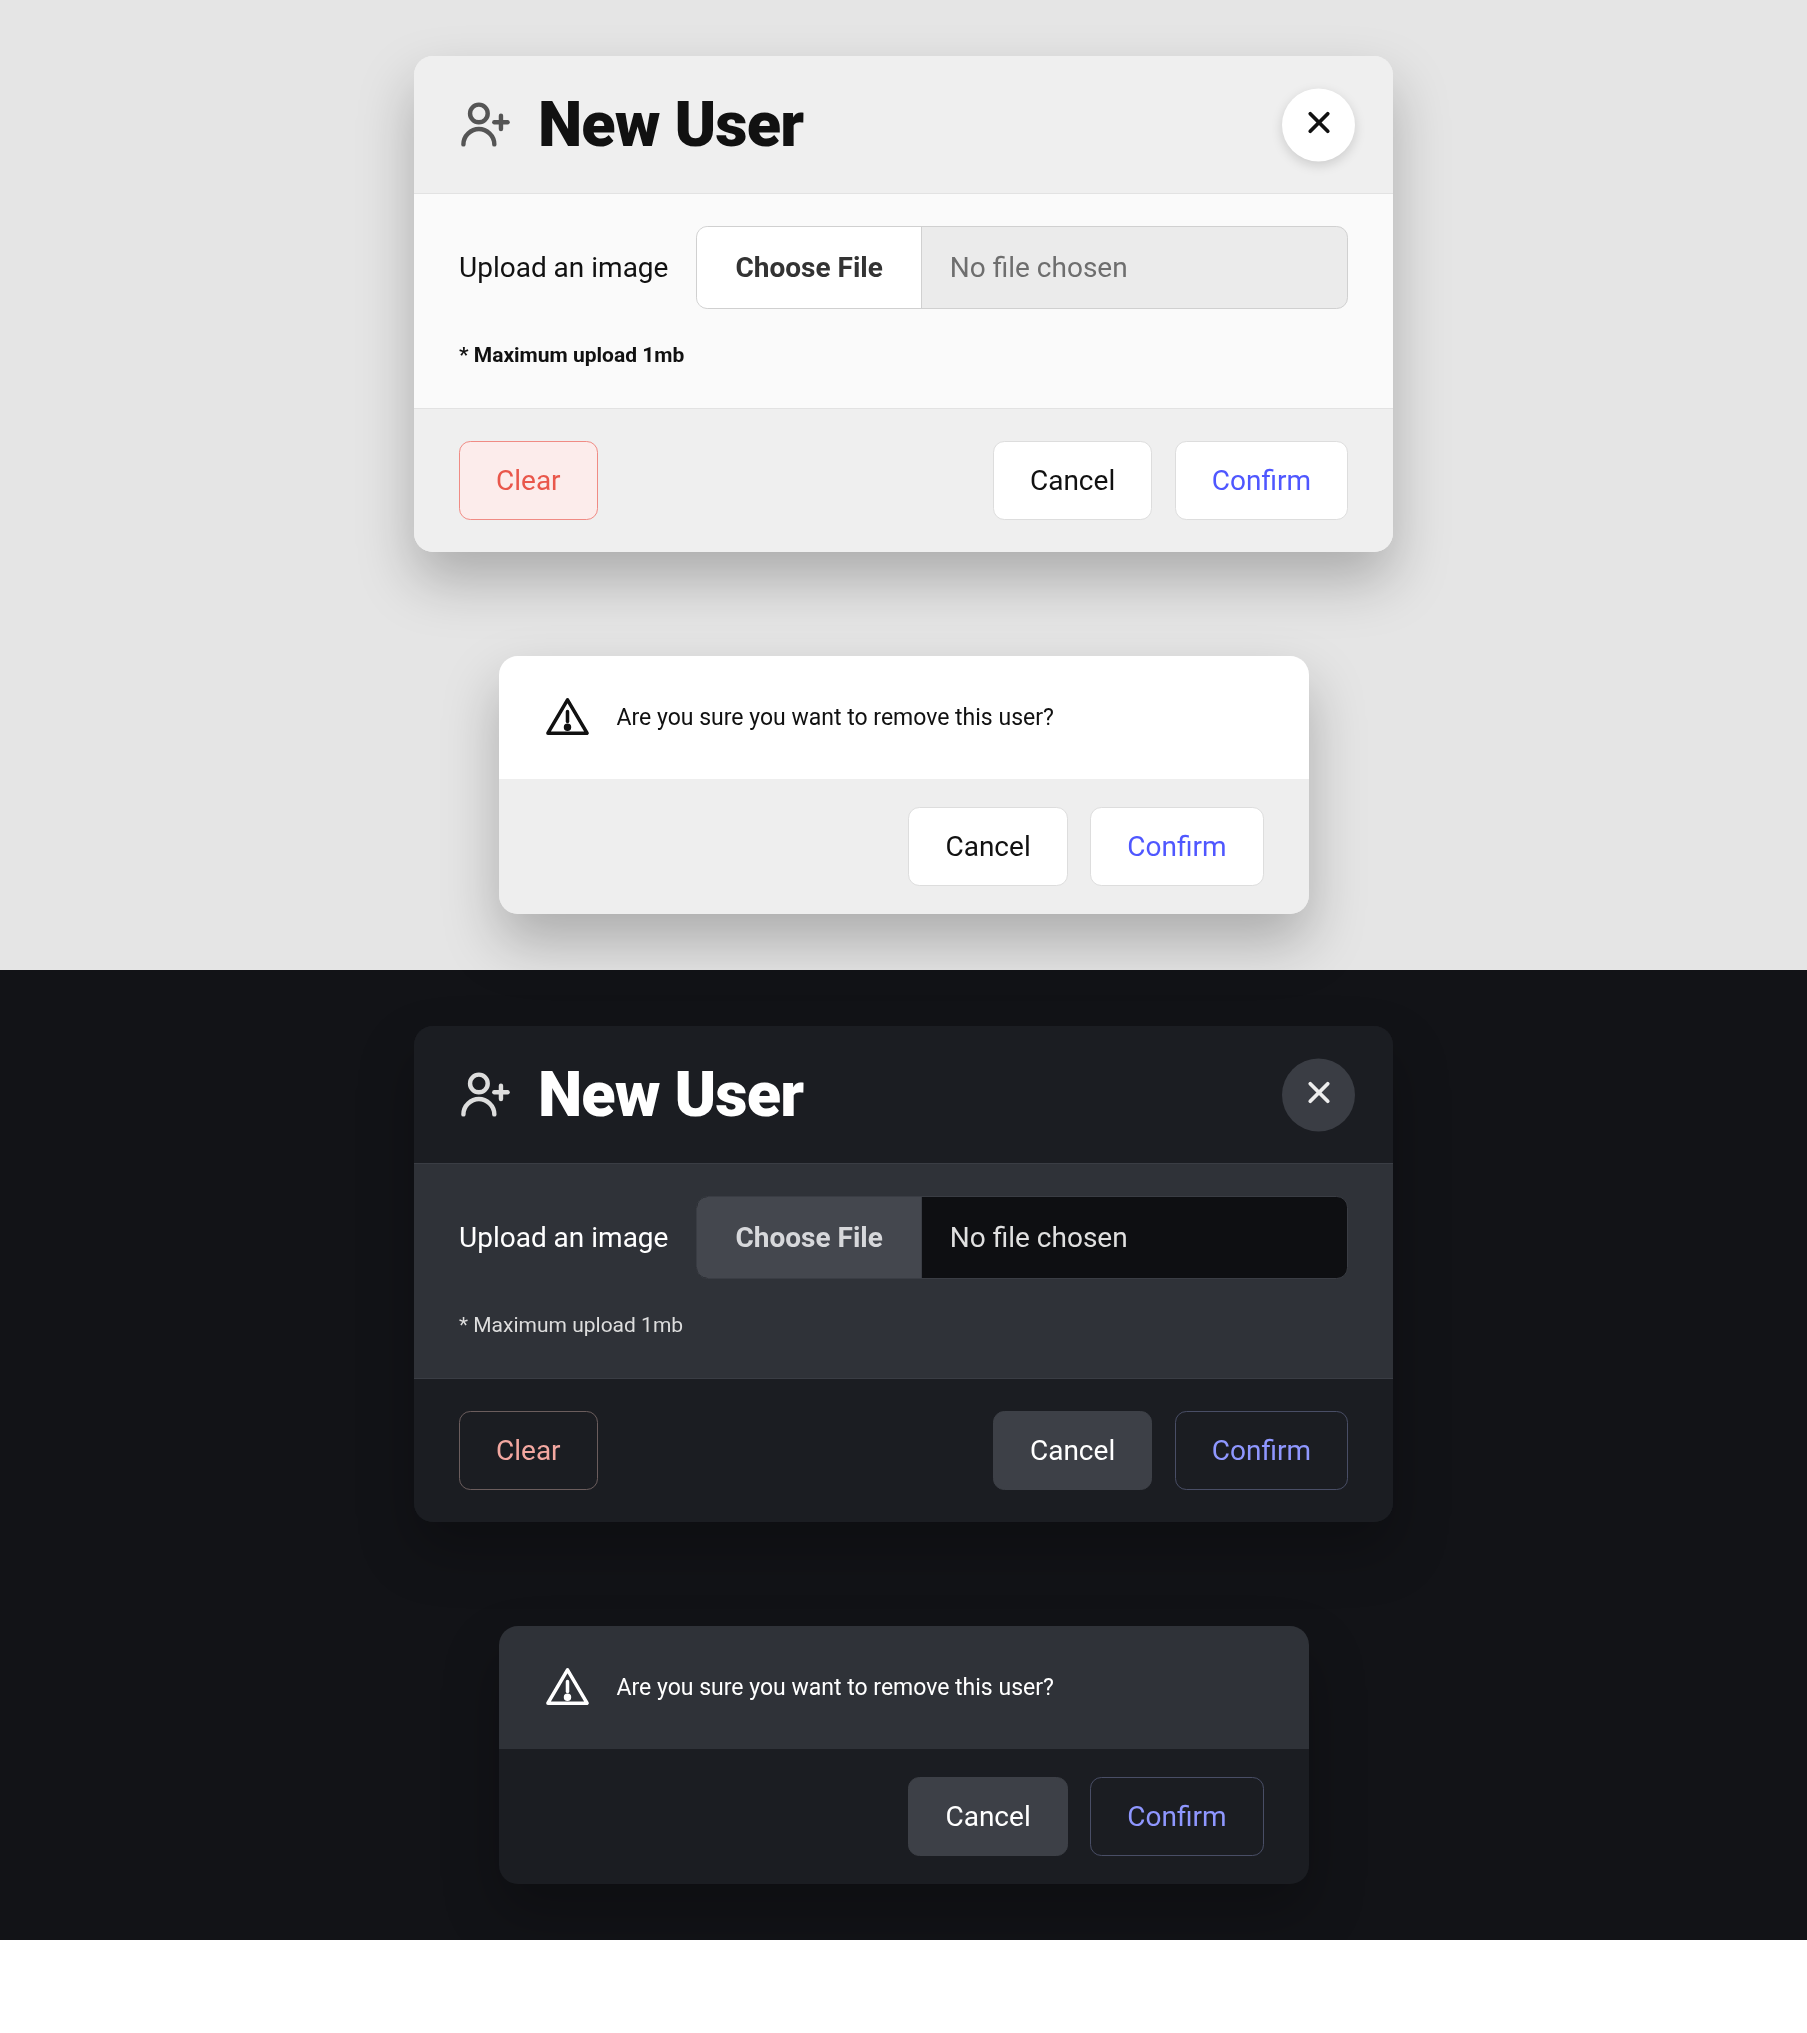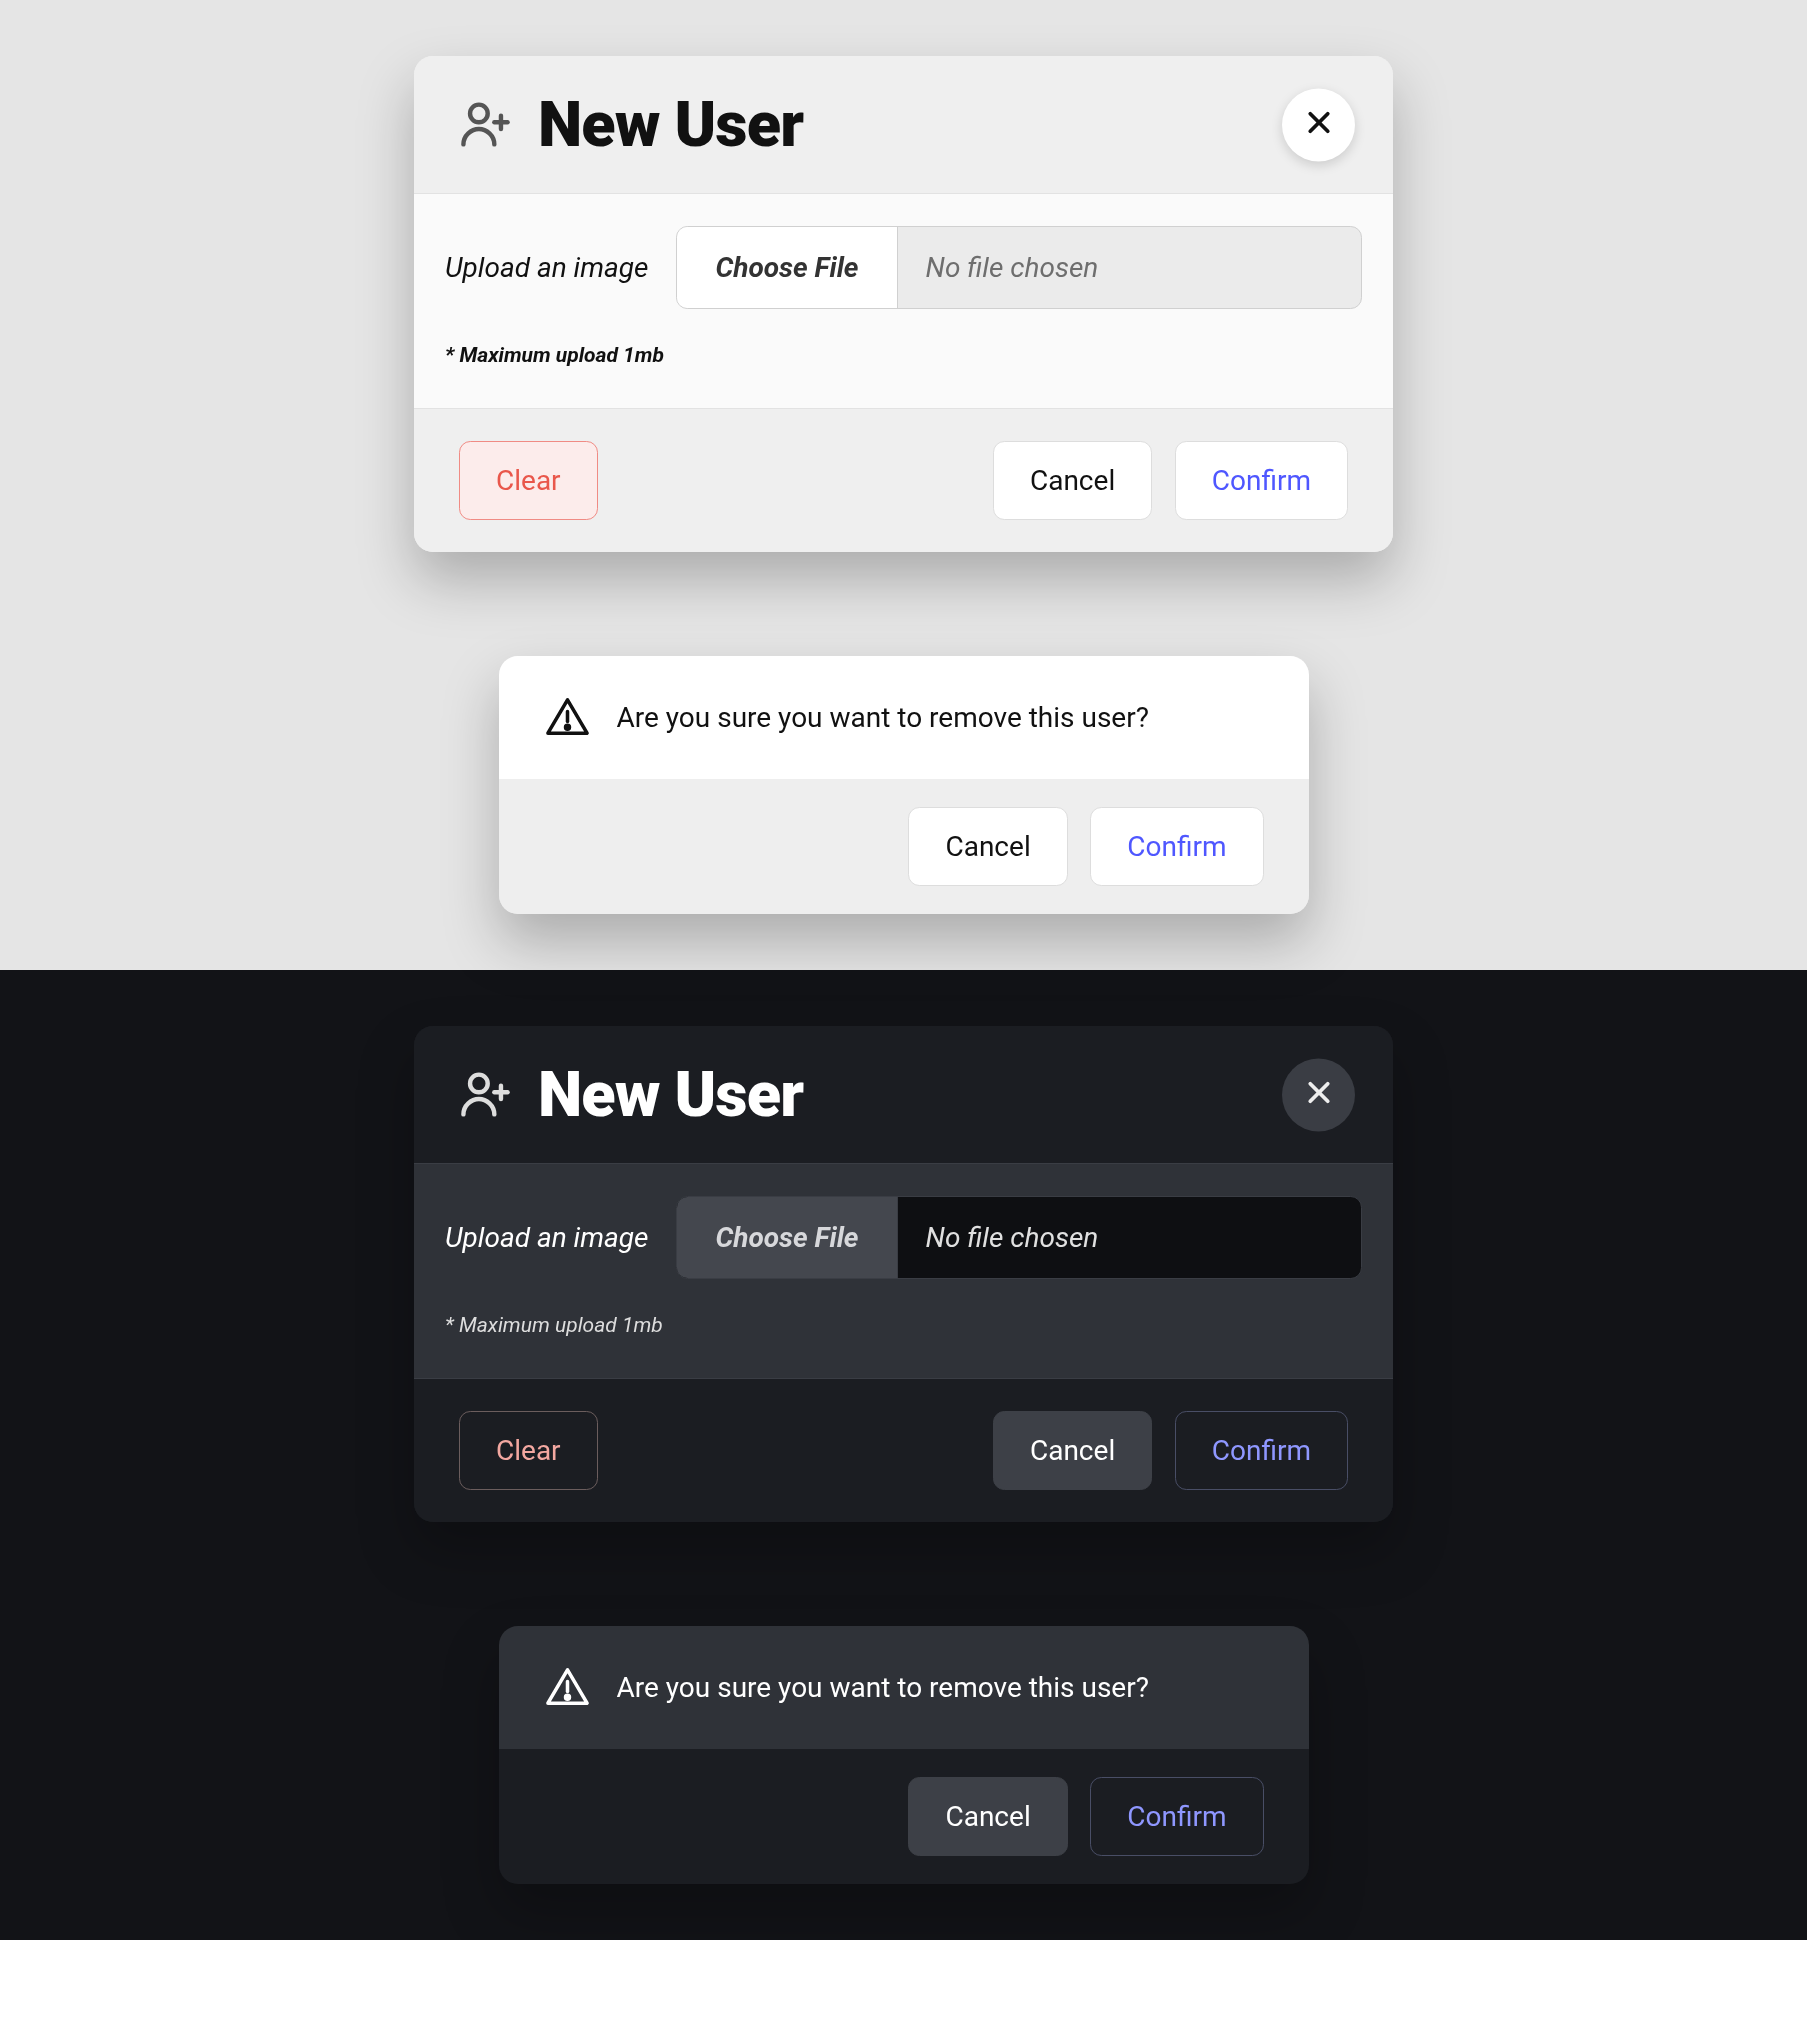--- a/index.html
+++ b/index.html
@@ -28,22 +28,21 @@
   }
   .light .card-title { color: #111; }
   .close-btn {
     position: absolute; right: 38px; top: 50%; transform: translateY(-50%);
     width: 73px; height: 73px; border-radius: 50%;
     display: flex; align-items: center; justify-content: center;
     font-size: 38px; cursor: pointer;
   }
   .light .close-btn { background: #fff; box-shadow: 0 3.8px 11.3px rgba(0,0,0,.15); color: #111; }
   .card-body {
-    padding: 32px 31px 41px;
-    font-style: italic;
+    padding: 32px 45px 41px;
   }
   .light .card-body { background: #fafafa; border-top: 0.9px solid #e2e2e2; border-bottom: 0.9px solid #e2e2e2; }
   .upload-row { display: flex; align-items: center; gap: 28px; }
   .upload-label { font-size: 28px; color: #111; }
   .dark .upload-label { color: #fff; }
   .file-input {
     flex: 1; display: flex; height: 83px; border-radius: 11.3px; overflow: hidden;
   }
   .light .file-input { border: 0.9px solid #d0d0d0; background: #ebebeb; }
   .choose-btn {
@@ -73,21 +72,21 @@
   .light .btn-cancel  { background:#fff; border:0.9px solid #ddd; color:#111; }
   .light .btn-confirm { background:#fff; border:0.9px solid #ddd; color:#4f57ff; }
 
   
   .alert {
     width: 810px; border-radius: 19px; overflow: hidden;
     box-shadow: 0 28px 56px rgba(0,0,0,.25);
   }
   .alert-body {
     display:flex;align-items:center; gap: 26px; padding: 38px 45px;
-    font-size: 28px;
+    font-size: 23px;
   }
   .light .alert-body { background:#fff; color:#111; }
   .alert-footer {
     display:flex; justify-content:flex-end; gap:22.6px; padding: 28px 45px;
   }
   .light .alert-footer { background:#eeeeee; }
 
   
   .dark .card { background:#1b1d22; }
   .dark .card-header { background:#1b1d22; }

